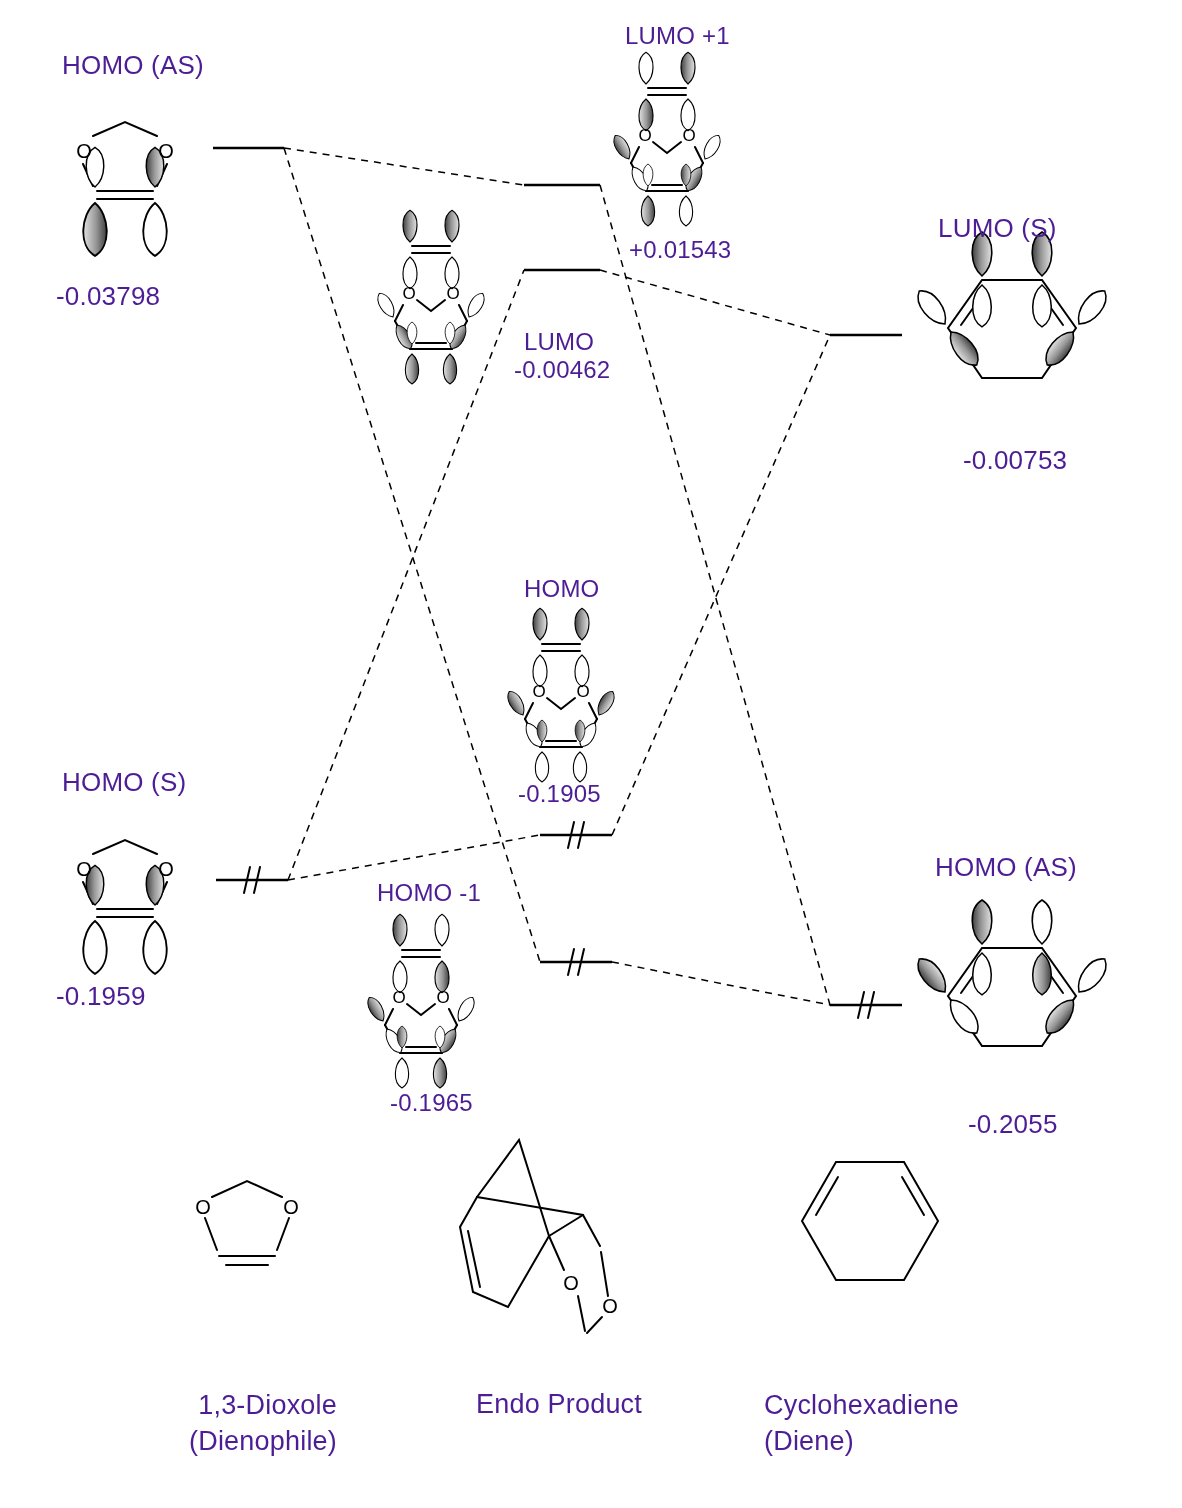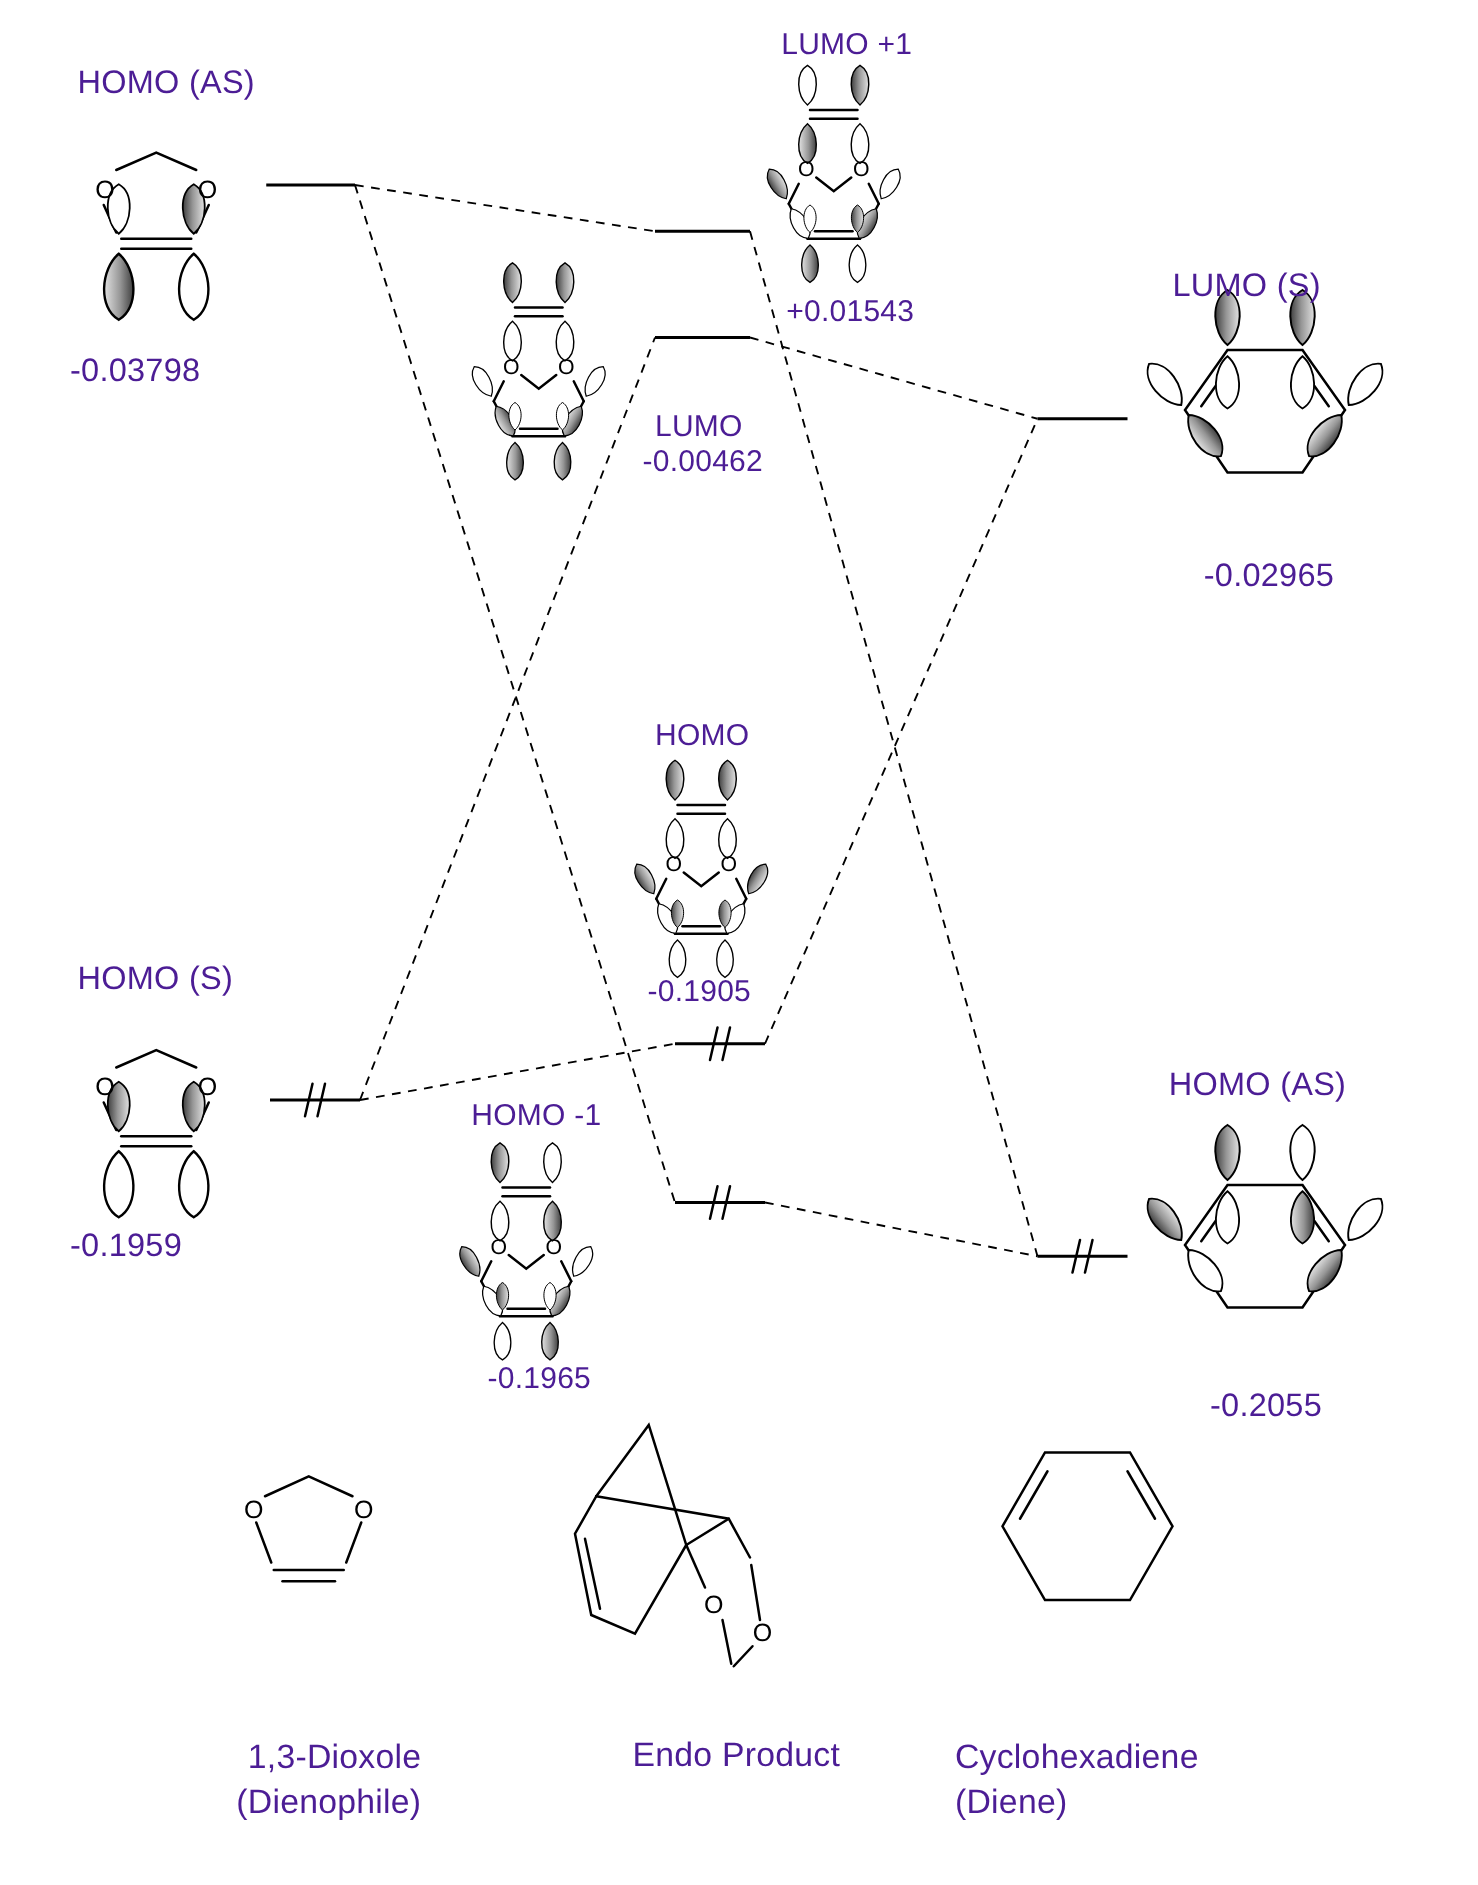--- a/index.html
+++ b/index.html
@@ -240,23 +240,23 @@
 <div class="lbl f24" style="left:625px;top:22px;">LUMO +1</div>
 <div class="lbl f24" style="left:629px;top:226px;margin-top:10px;">+0.01543</div>
 <div class="lbl f24" style="left:524px;top:312px;margin-top:16px;">LUMO</div>
 <div class="lbl f24" style="left:514px;top:356px;">-0.00462</div>
 <div class="lbl f24" style="left:524px;top:575px;">HOMO</div>
 <div class="lbl f24" style="left:518px;top:780px;">-0.1905</div>
 <div class="lbl f24" style="left:377px;top:879px;">HOMO -1</div>
 <div class="lbl f24" style="left:390px;top:1089px;">-0.1965</div>
 
 <div class="lbl f26" style="left:938px;top:189px;margin-top:24px;">LUMO (S)</div>
-<div class="lbl f26" style="left:963px;top:445px;">-0.02965</div>
+<div class="lbl f26" style="left:963px;top:445px;">-0.00753</div>
 <div class="lbl f26" style="left:935px;top:852px;">HOMO (AS)</div>
 <div class="lbl f26" style="left:968px;top:1109px;">-0.2055</div>
 
 <div class="lbl f27 ctr" style="left:157px;top:1390px;width:180px;">1,3-Dioxole</div>
 <div class="lbl f27 ctr" style="left:157px;top:1426px;width:180px;">(Dienophile)</div>
-<div class="lbl f27" style="left:476px;top:1389px;margin-left:30px;">Endo Product</div>
+<div class="lbl f27" style="left:476px;top:1389px;">Endo Product</div>
 <div class="lbl f27" style="left:764px;top:1390px;">Cyclohexadiene</div>
 <div class="lbl f27" style="left:764px;top:1426px;">(Diene)</div>
 
 </div>
 
 </body></html>

